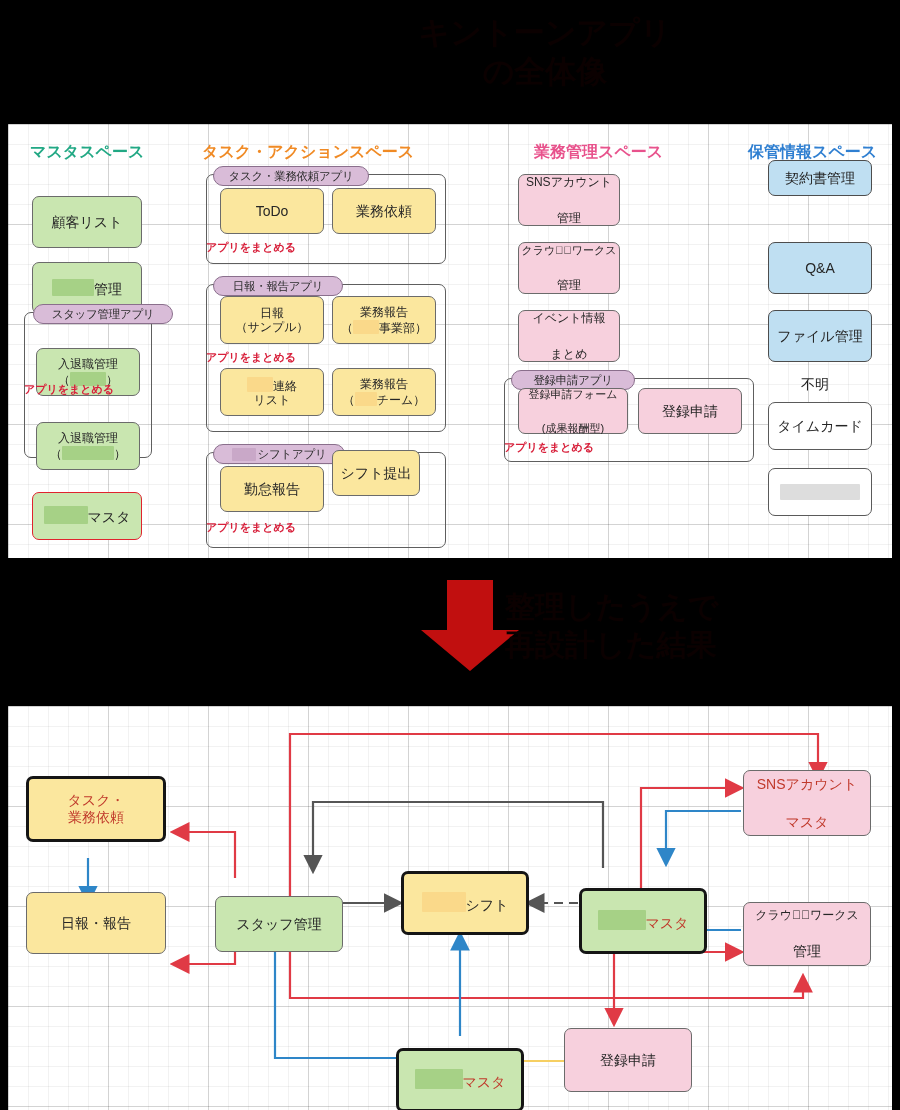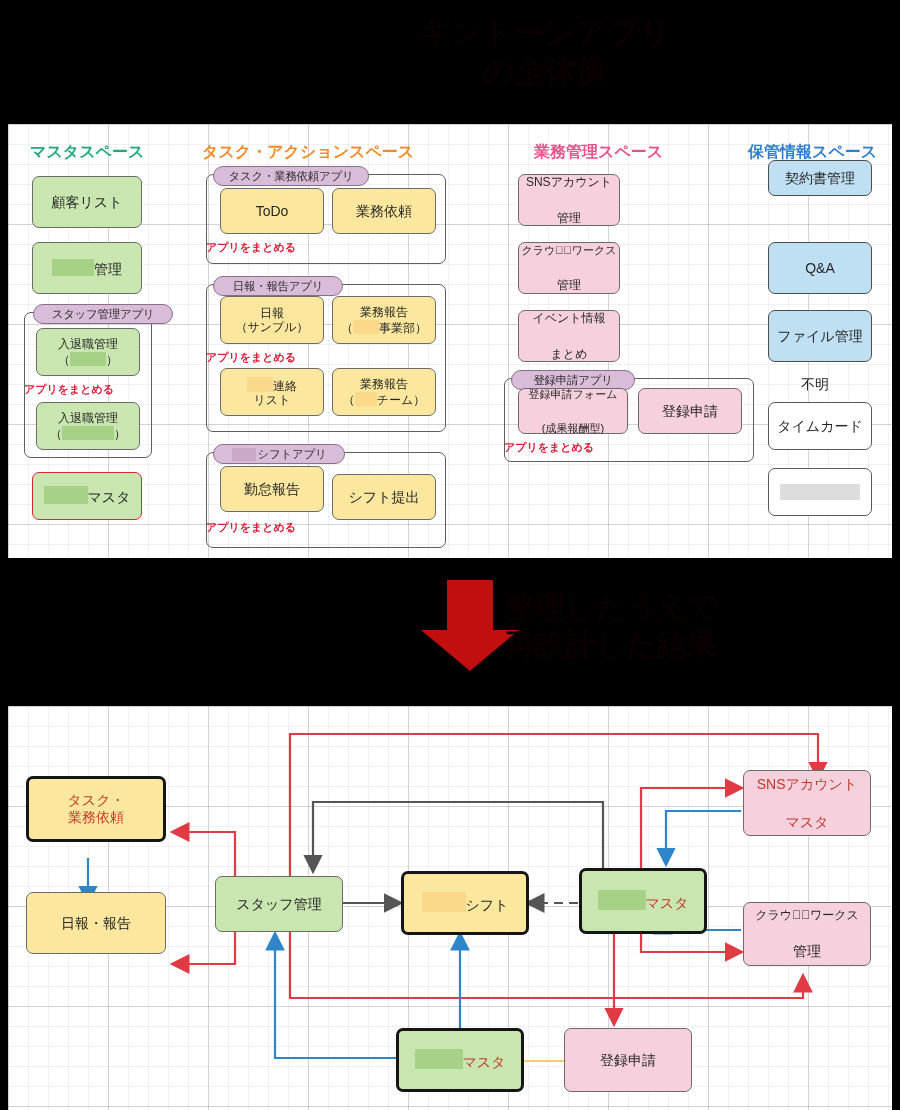--- a/index.html
+++ b/index.html
@@ -27,21 +27,21 @@
   
   #red-arrow{position:absolute;left:415px;top:578px;width:110px;height:95px;}
 
   
   .col-head{position:absolute;font-size:16px;font-weight:bold;white-space:nowrap;text-align:center;}
 
   
   .node{position:absolute;box-sizing:border-box;display:flex;flex-direction:column;
         align-items:center;justify-content:center;text-align:center;
         border-radius:7px;line-height:1.18;}
-  .green {background:#c9e6b0;border:1.6px solid #6b6b6b;color:#262626;}
+  .green {background:#c9e6b0;border:1.6px solid #6b6b6b;color:#262626;margin-top:20px;}
   .yellow{background:#fbe79e;border:1.6px solid #6b6b6b;color:#262626;}
   .pink  {background:#f7d0dd;border:1.6px solid #6b6b6b;color:#262626;gap:21px;}
   .blue  {background:#bfdff2;border:1.6px solid #4d4d4d;color:#262626;}
   .white {background:#ffffff;border:1.6px solid #5a5a5a;color:#262626;}
   .redline{border:1.8px solid #e0232e;}
   .thick {border:3px solid #151515;}
 
   
   .group{position:absolute;box-sizing:border-box;border:1.6px solid #5e5e5e;
          border-radius:7px;background:transparent;}
@@ -135,21 +135,21 @@
   </div>
 
   <div class="group" style="left:198px;top:328px;width:240px;height:96px"></div>
   <div class="pill" style="left:186px;top:320px;width:132px;height:20px">
     <span class="redact rd-purple" style="width:24px;height:13px;margin-right:2px"></span>
       <span>シフトアプリ</span>
   </div>
   <div class="node yellow t4" style="left:212px;top:342px;width:104px;height:46px">
     <span>勤怠報告</span>
   </div>
-  <div class="node yellow t4" style="left:324px;top:350px;width:104px;height:46px">
+  <div class="node yellow t4" style="left:324px;top:326px;width:88px;height:46px">
     <span>シフト提出</span>
   </div>
   <div class="grouplabel" style="left:198px;top:396px;width:240px">アプリをまとめる</div>
 
   <div class="node pink t2" style="left:510px;top:50px;width:102px;height:52px">
     <span>SNSアカウント</span>
     <span>管理</span>
   </div>
   <div class="node pink t2" style="left:510px;top:118px;width:102px;height:52px">
     <span style="font-size:11px">クラウドﾞワークス</span>

